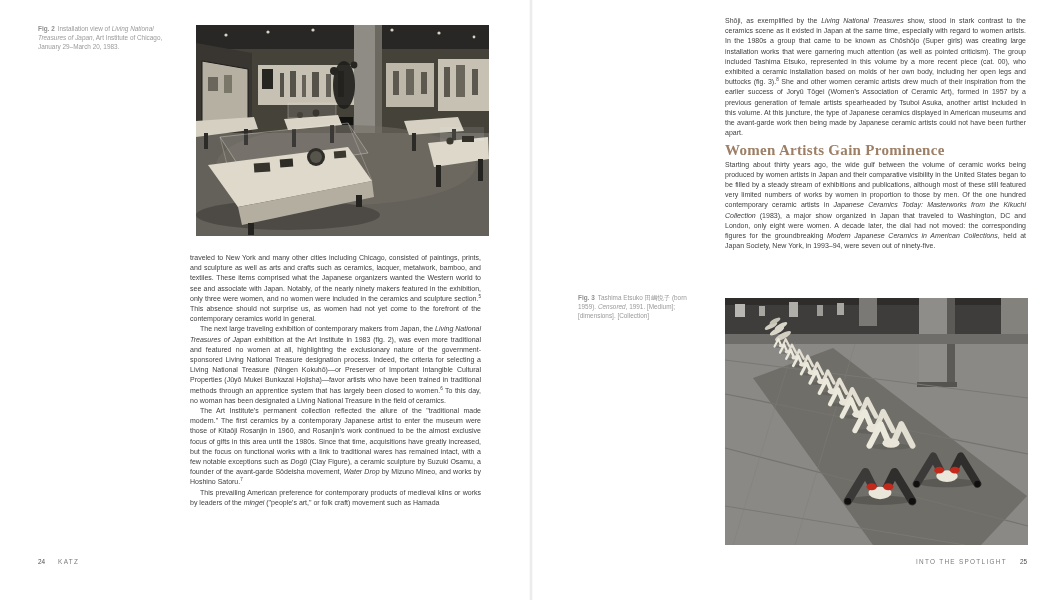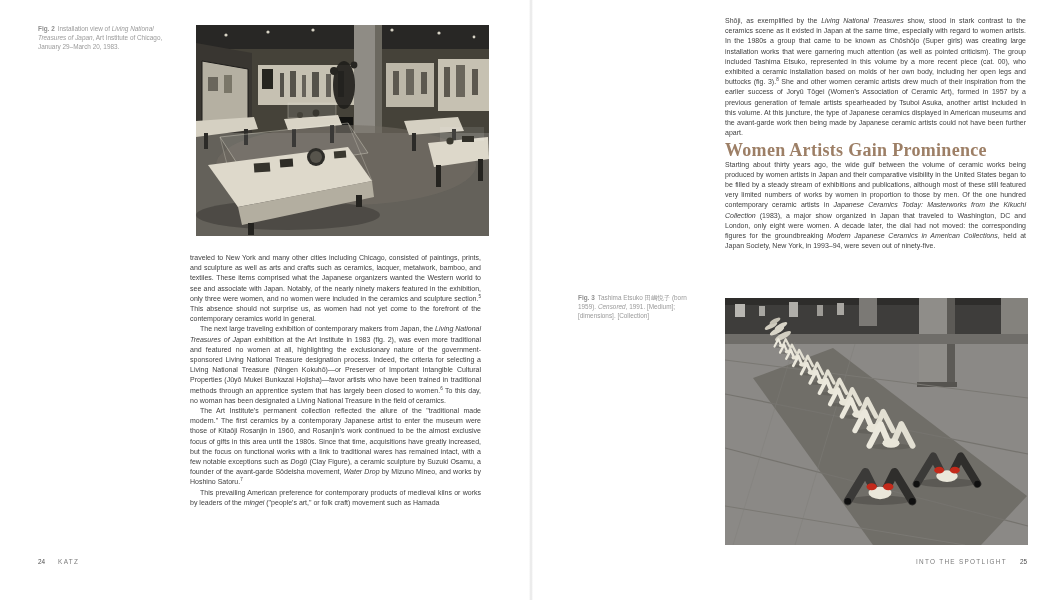--- a/index.html
+++ b/index.html
@@ -19,21 +19,21 @@
   .photo-right{left:725px;top:298px;width:303px;height:247px;}
   .photo svg{display:block;}
   
   .body-col{position:absolute;font-size:7px;line-height:10.2px;color:#3e3e3e;text-align:justify;}
   .left-col{left:190px;top:253px;width:291px;}
   .right-col{left:725px;top:16px;width:301px;}
   .body-col p{margin:0;text-indent:10px;}
   .body-col p.noindent{text-indent:0;}
   .body-col i{font-style:italic;}
   .body-col sup{font-size:4.6px;line-height:0;vertical-align:super;}
-  .section-heading{font-family:"Liberation Serif",serif;font-size:18px;font-weight:600;
+  .section-heading{font-family:"Liberation Serif",serif;font-size:15px;font-weight:600;
                    color:#9d7f66;letter-spacing:.3px;margin:7px 0 4px 0;}
   
   .folio{position:absolute;top:558px;font-size:6.4px;color:#6b6b6b;display:flex;gap:13px;align-items:baseline;}
   .folio-left{left:38px;}
   .folio-right{right:36px;}
   .running{letter-spacing:1.3px;color:#7a7a7a;}
   .pagenum{color:#4c4c4c;}
 </style>
 </head>
 <body>

